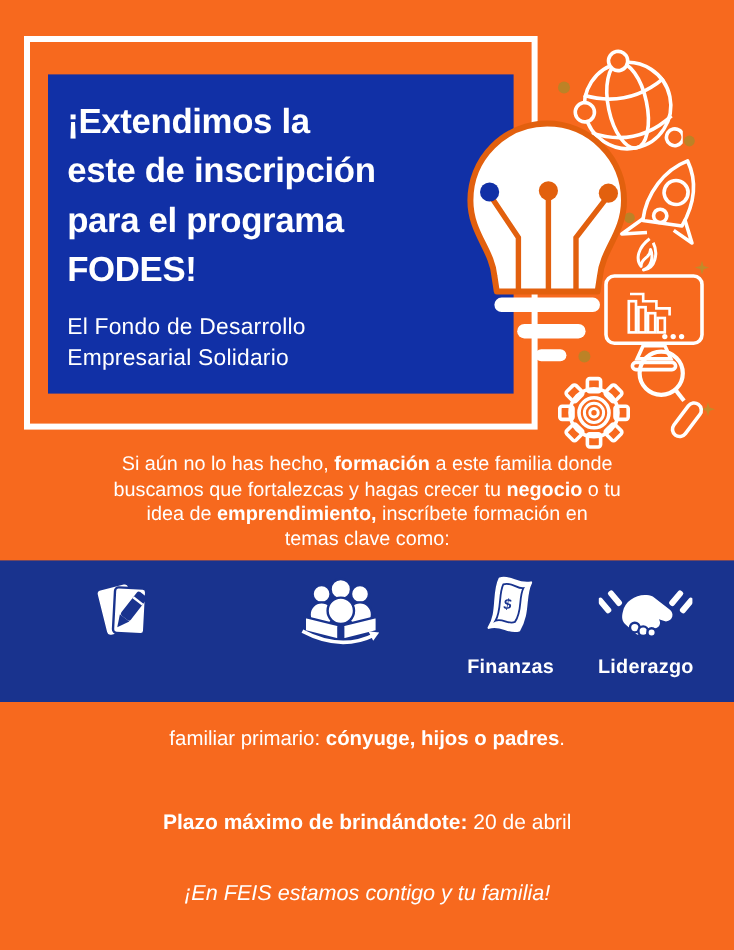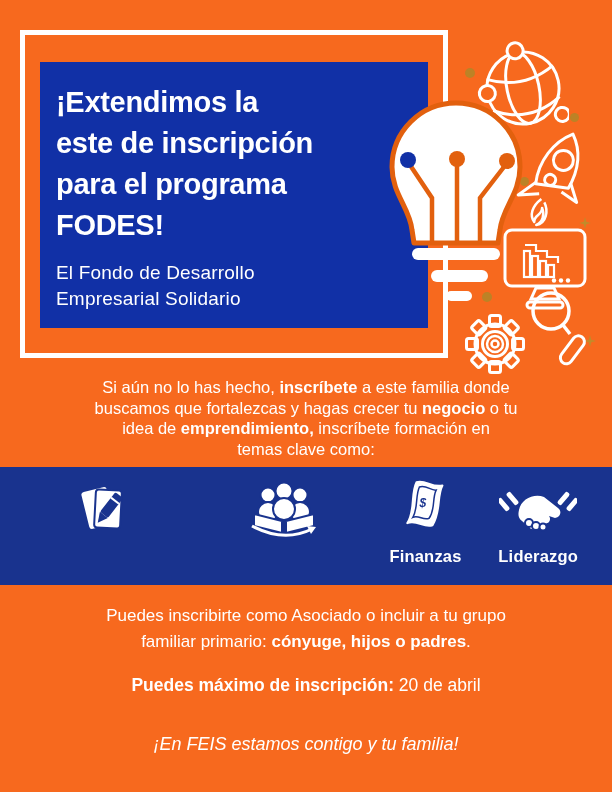--- a/index.html
+++ b/index.html
@@ -168,21 +168,21 @@
     <circle cx="95" cy="73" r="8" fill="#E2600E"></circle>
     <circle cx="145" cy="75" r="8" fill="#E2600E"></circle>
     <g fill="#ffffff">
       <rect x="50" y="162" width="88" height="12" rx="6"></rect>
       <rect x="69" y="184" width="57" height="12" rx="6"></rect>
       <rect x="84" y="205" width="26" height="10" rx="5"></rect>
     </g>
   </svg>
 
   <div class="intro">
-    <div><span>Si aún no lo has hecho, </span><b>inscríbete</b><span> a este familia donde</span></div>
+    <div><span>Si aún no lo has hecho, </span><b>formación</b><span> a este familia donde</span></div>
     <div><span>buscamos que fortalezcas y hagas crecer tu </span><b>negocio</b><span> o tu</span></div>
     <div><span>idea de </span><b>emprendimiento,</b><span> inscríbete formación en</span></div>
     <div>temas clave como:</div>
   </div>
 
   <div class="band">
 
     <div class="topic t0">
       <div class="icon-wrap">
         <svg width="56" height="56" viewBox="0 0 56 56">
@@ -245,23 +245,22 @@
             <circle cx="44" cy="44" r="3.5"></circle>
           </g>
         </svg>
       </div>
       <div class="label">Liderazgo</div>
     </div>
 
   </div>
 
   <div class="enroll">
-    <div>Puedes inscribirte como Asociado o incluir a tu grupo</div>
     <div><span>familiar primario: </span><b>cónyuge, hijos o padres</b><span>.</span></div>
   </div>
 
   <div class="deadline">
-    <b>Puedes máximo de inscripción:</b><span> 20 de abril</span>
+    <b>Plazo máximo de brindándote:</b><span> 20 de abril</span>
   </div>
 
   <div class="tagline">¡En FEIS estamos contigo y tu familia!</div>
 
 </div>
 
 </body></html>

